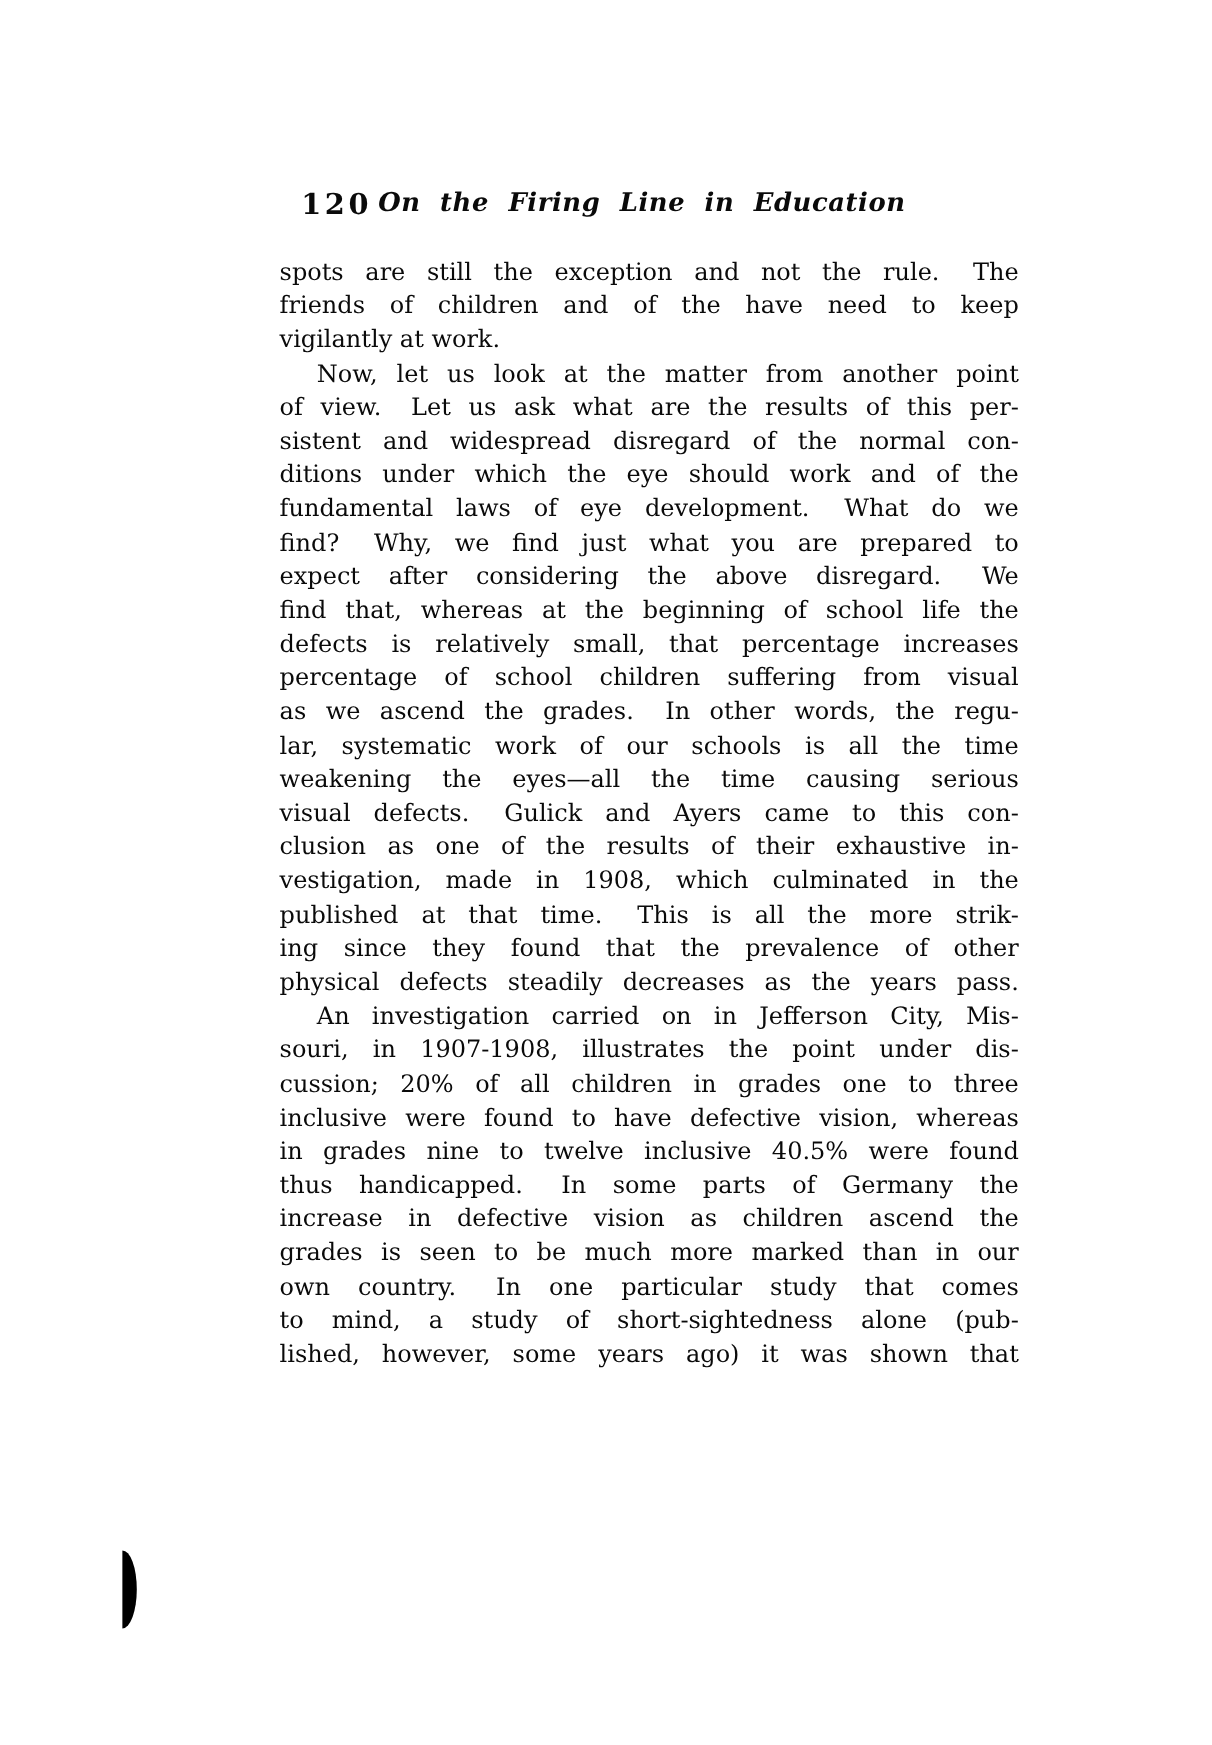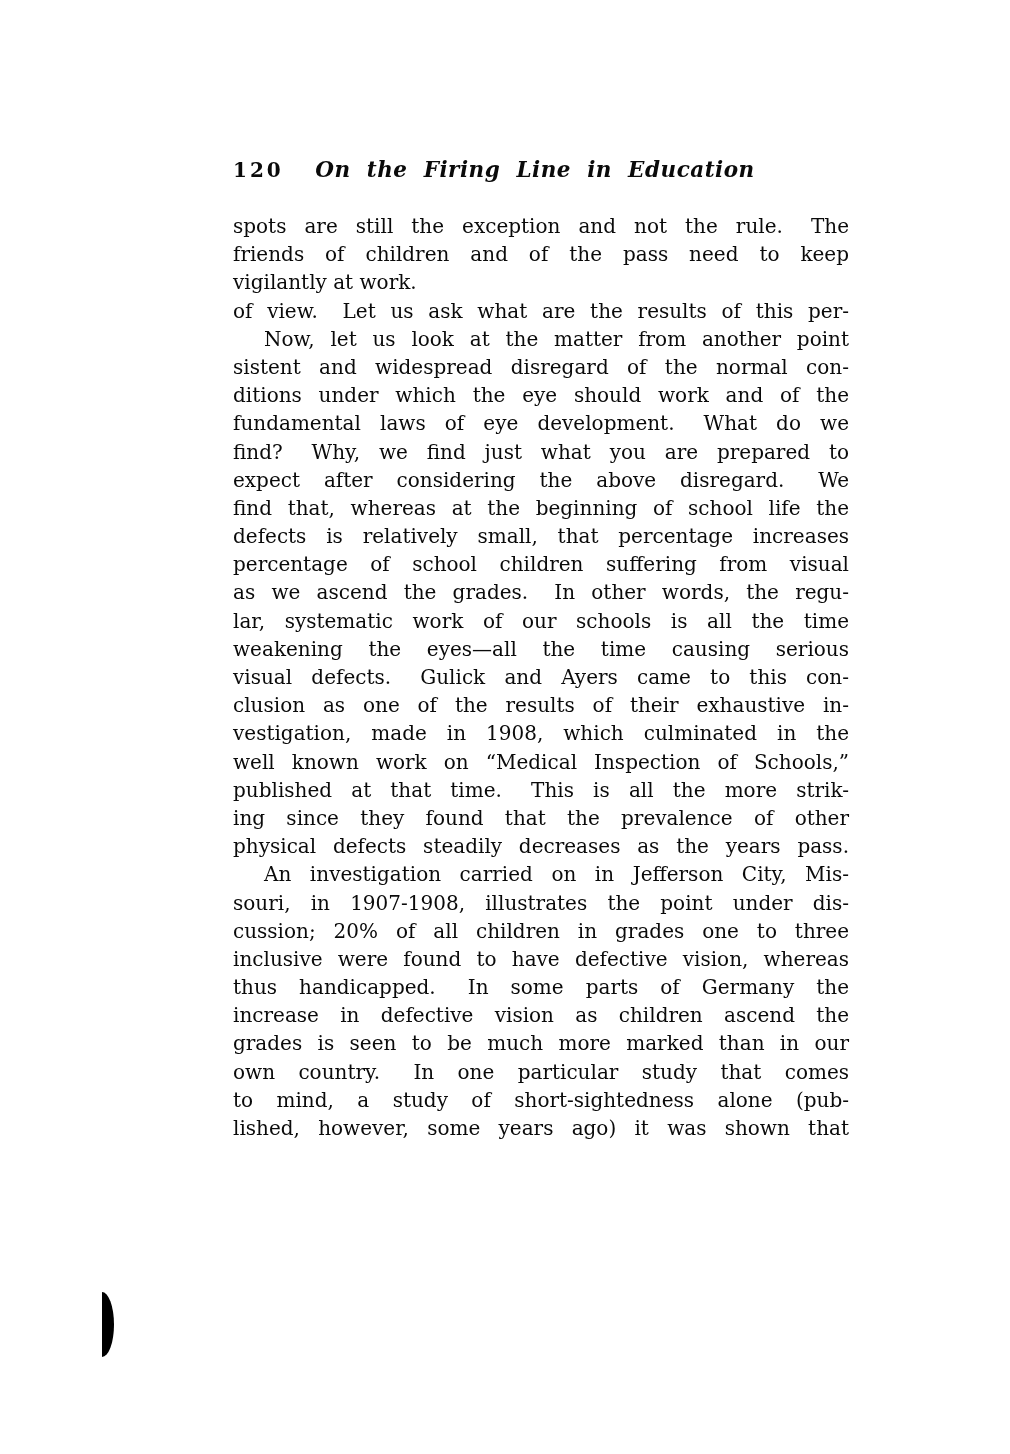--- a/index.html
+++ b/index.html
@@ -22,23 +22,23 @@
     }
     .page-header {
       position: absolute;
       left: 233px;
       top: 155px;
       width: 616px;
       height: 30px;
     }
     .page-num {
       position: absolute;
-      left: 0;
+      left: 18px;
       top: 0;
-      font-size: 20px;
+      font-size: 24px;
       font-weight: 700;
       letter-spacing: 3px;
       line-height: 30px;
       white-space: nowrap;
     }
     .running-title {
       position: absolute;
       left: 4px;
       right: 16px;
       top: 0;
@@ -86,46 +86,46 @@
 
 <div class="page">
 
   <div class="page-header">
     <span class="page-num">120</span>
     <span class="running-title">On the Firing Line in Education</span>
   </div>
 
   <div class="text-block">
     <div class="line">spots are still the exception and not the rule.  The</div>
-    <div class="line">friends of children and of the pass need to keep</div>
+    <div class="line">friends of children and of the have need to keep</div>
     <div class="line para-end">vigilantly at work.</div>
+    <div class="line indent">Now, let us look at the matter from another point</div>
     <div class="line">of view.  Let us ask what are the results of this per-</div>
-    <div class="line indent">Now, let us look at the matter from another point</div>
     <div class="line">sistent and widespread disregard of the normal con-</div>
     <div class="line">ditions under which the eye should work and of the</div>
     <div class="line">fundamental laws of eye development.  What do we</div>
     <div class="line">find?  Why, we find just what you are prepared to</div>
     <div class="line">expect after considering the above disregard.  We</div>
     <div class="line">find that, whereas at the beginning of school life the</div>
     <div class="line">defects is relatively small, that percentage increases</div>
     <div class="line">percentage of school children suffering from visual</div>
     <div class="line">as we ascend the grades.  In other words, the regu-</div>
     <div class="line">lar, systematic work of our schools is all the time</div>
     <div class="line">weakening the eyes—all the time causing serious</div>
     <div class="line">visual defects.  Gulick and Ayers came to this con-</div>
     <div class="line">clusion as one of the results of their exhaustive in-</div>
     <div class="line">vestigation, made in 1908, which culminated in the</div>
-    <div class="line">well known work on “Medical Inspection of Schools,”</div>
     <div class="line">published at that time.  This is all the more strik-</div>
     <div class="line">ing since they found that the prevalence of other</div>
     <div class="line">physical defects steadily decreases as the years pass.</div>
     <div class="line indent">An investigation carried on in Jefferson City, Mis-</div>
     <div class="line">souri, in 1907-1908, illustrates the point under dis-</div>
     <div class="line">cussion; 20% of all children in grades one to three</div>
     <div class="line">inclusive were found to have defective vision, whereas</div>
+    <div class="line">in grades nine to twelve inclusive 40.5% were found</div>
     <div class="line">thus handicapped.  In some parts of Germany the</div>
     <div class="line">increase in defective vision as children ascend the</div>
     <div class="line">grades is seen to be much more marked than in our</div>
     <div class="line">own country.  In one particular study that comes</div>
     <div class="line">to mind, a study of short-sightedness alone (pub-</div>
     <div class="line">lished, however, some years ago) it was shown that</div>
   </div>
 
   <div class="ink-mark"></div>
 

